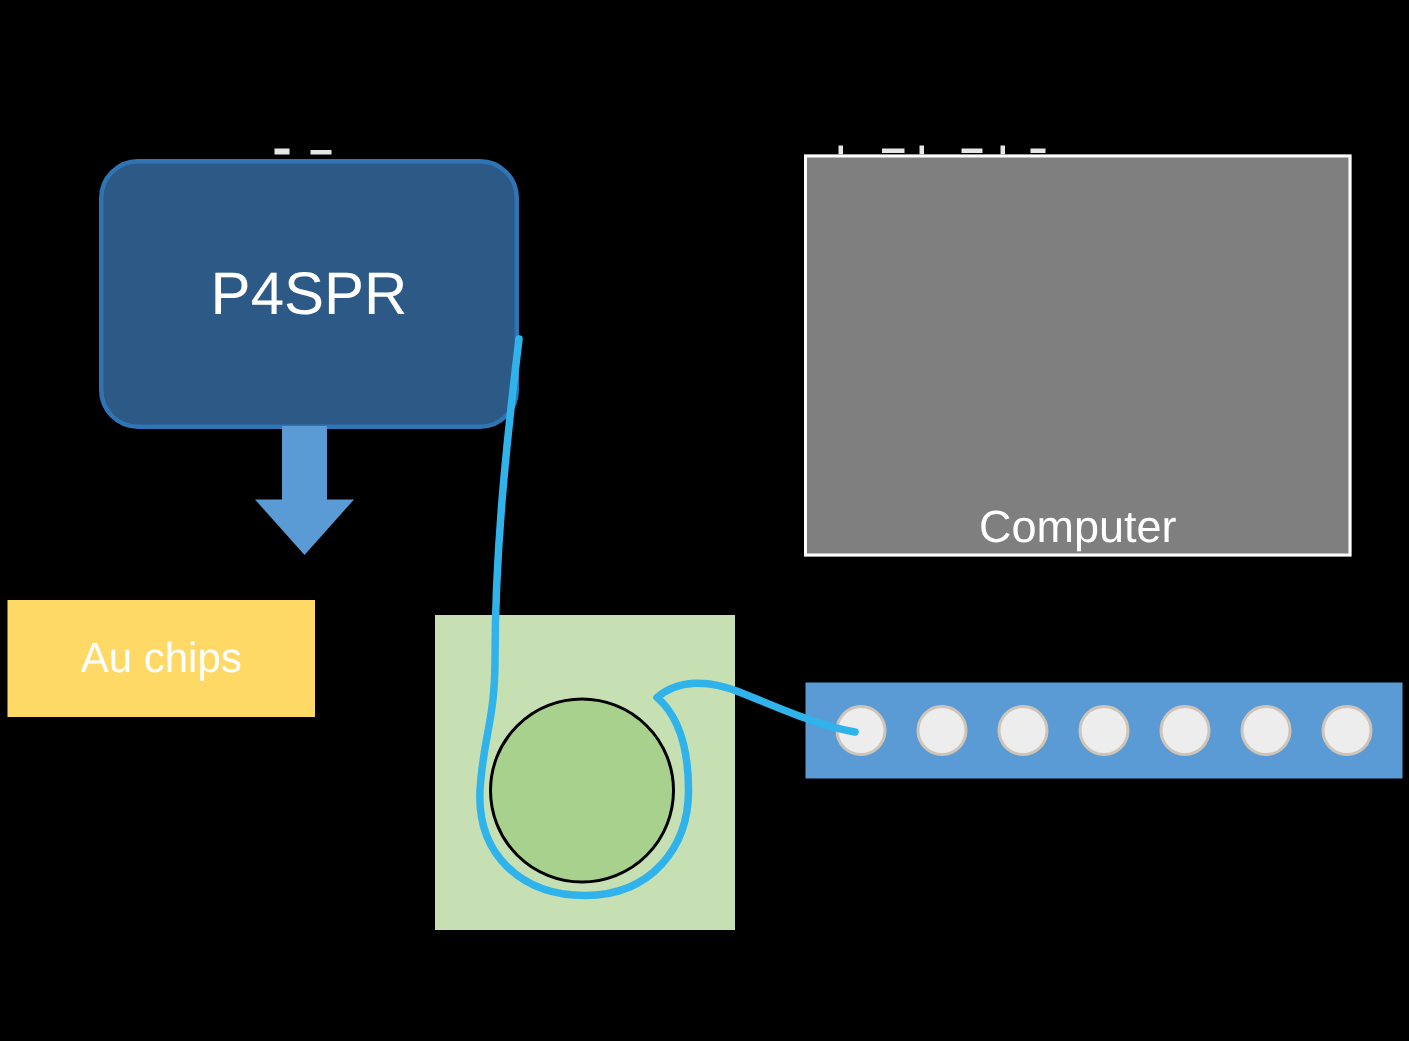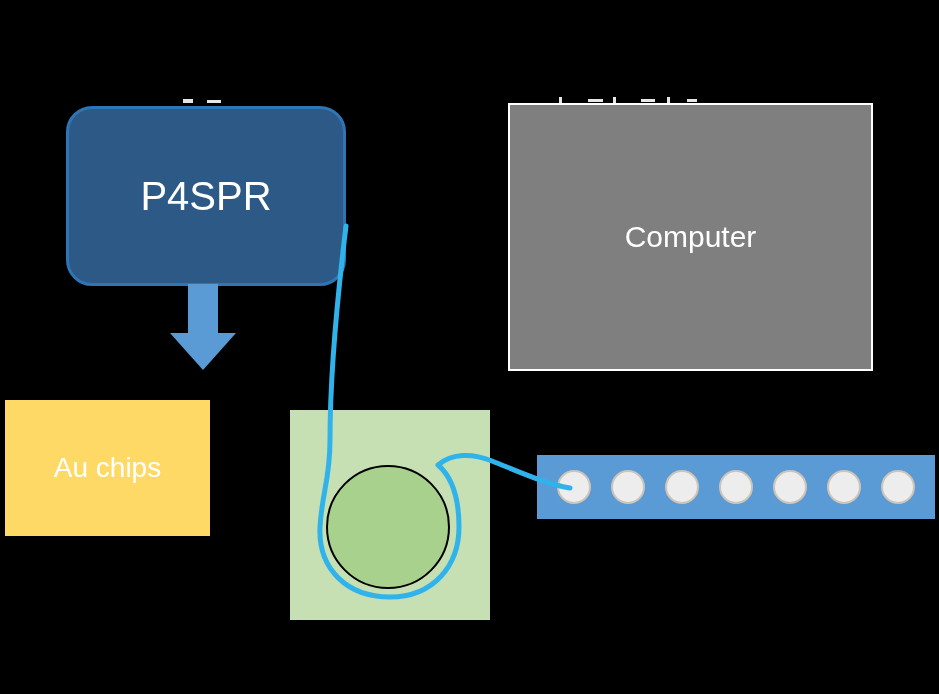--- a/index.html
+++ b/index.html
@@ -48,35 +48,35 @@
     width: 0; height: 0;
     border-left: 33px solid transparent;
     border-right: 33px solid transparent;
     border-top: 37px solid var(--arrow, #5b9bd5);
   }
 
   
   .auchips-box {
     position: absolute;
     left: 5px; top: 400px;
-    width: 205px; height: 136px;
+    width: 205px; height: 78px;
     background: var(--auchips-fill, #ffd966);
     display: flex; align-items: center; justify-content: center;
     font-size: 28px;
   }
 
   
   .computer-box {
     position: absolute;
-    left: 508px; top: 103px;
+    left: 536px; top: 103px;
     width: 365px; height: 268px;
     background: var(--computer-fill, #7f7f7f);
     border: 2px solid var(--computer-border, #ffffff);
     box-sizing: border-box;
-    display: flex; align-items: center; justify-content: center;
+    display: flex; align-items: flex-end; justify-content: center;
     font-size: 30px;
   }
 
   
   .pump-box {
     position: absolute;
     left: 290px; top: 410px;
     width: 200px; height: 210px;
     background: var(--pump-box, #c6e0b4);
   }

